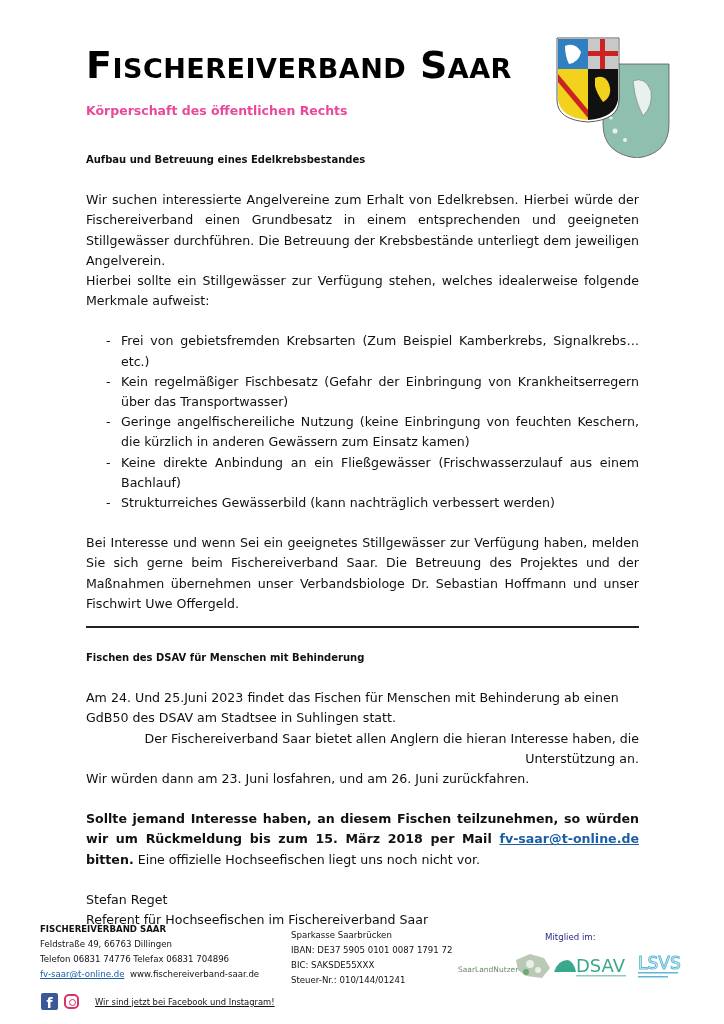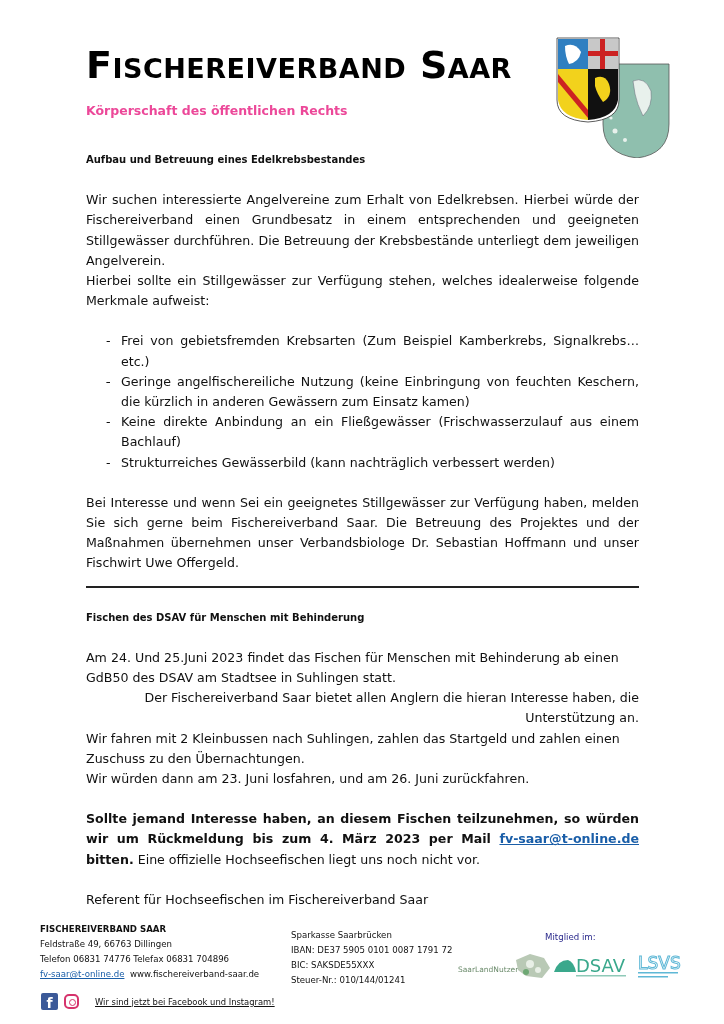--- a/index.html
+++ b/index.html
@@ -55,38 +55,38 @@
 </svg>
 
 <div class="doc">
   <p class="h">Aufbau und Betreuung eines Edelkrebsbestandes</p>
   <div class="gap"></div>
   <p>Wir suchen interessierte Angelvereine zum Erhalt von Edelkrebsen. Hierbei würde der Fischereiverband einen Grundbesatz in einem entsprechenden und geeigneten Stillgewässer durchführen. Die Betreuung der Krebsbestände unterliegt dem jeweiligen Angelverein.</p>
   <p>Hierbei sollte ein Stillgewässer zur Verfügung stehen, welches idealerweise folgende Merkmale aufweist:</p>
   <div class="gap"></div>
   <ul>
     <li><span class="dash">-</span><span>Frei von gebietsfremden Krebsarten (Zum Beispiel Kamberkrebs, Signalkrebs…etc.)</span></li>
-    <li><span class="dash">-</span></li>
+    <li><span class="dash">-</span><span>Kein regelmäßiger Fischbesatz (Gefahr der Einbringung von Krankheitserregern über das Transportwasser)</span></li>
     <li><span class="dash">-</span><span>Geringe angelfischereiliche Nutzung (keine Einbringung von feuchten Keschern, die kürzlich in anderen Gewässern zum Einsatz kamen)</span></li>
     <li><span class="dash">-</span><span>Keine direkte Anbindung an ein Fließgewässer (Frischwasserzulauf aus einem Bachlauf)</span></li>
     <li><span class="dash">-</span><span>Strukturreiches Gewässerbild (kann nachträglich verbessert werden)</span></li>
   </ul>
   <div class="gap"></div>
   <p>Bei Interesse und wenn Sei ein geeignetes Stillgewässer zur Verfügung haben, melden Sie sich gerne beim Fischereiverband Saar. Die Betreuung des Projektes und der Maßnahmen übernehmen unser Verbandsbiologe Dr. Sebastian Hoffmann und unser Fischwirt Uwe Offergeld.</p>
   <div class="rule"></div>
   <div class="gap"></div>
   <p class="h">Fischen des DSAV für Menschen mit Behinderung</p>
   <div class="gap"></div>
   <p style="text-align:left">Am 24. Und 25.Juni 2023 findet das Fischen für Menschen mit Behinderung ab einen GdB50 des DSAV am Stadtsee in Suhlingen statt.</p>
   <p style="text-align:right">Der Fischereiverband Saar bietet allen Anglern die hieran Interesse haben, die Unterstützung an.</p>
-  <p style="text-align:left">Wir fahren mit 2 Kleinbussen nach Suhlingen, zahlen das Startgeld und zahlen einen Zuschuss zu den Übernachtungen.</p>
   <p style="text-align:left">Wir würden dann am 23. Juni losfahren, und am 26. Juni zurückfahren.</p>
   <div class="gap"></div>
-  <p><span class="bold">Sollte jemand Interesse haben, an diesem Fischen teilzunehmen, so würden wir um Rückmeldung bis zum 4. März 2023 per Mail </span><a class="mail" href="#">fv-saar@t-online.de</a><span class="bold"> bitten.</span><span> Eine offizielle Hochseefischen liegt uns noch nicht vor.</span></p>
+  <p><span class="bold">Sollte jemand Interesse haben, an diesem Fischen teilzunehmen, so würden wir um Rückmeldung bis zum 15. März 2018 per Mail </span><a class="mail" href="#">fv-saar@t-online.de</a><span class="bold"> bitten.</span><span> Eine offizielle Hochseefischen liegt uns noch nicht vor.</span></p>
   <div class="gap"></div>
+  <p>Stefan Reget</p>
   <p>Referent für Hochseefischen im Fischereiverband Saar</p>
 </div>
 
 <div class="footer f1">
   <div class="org">FISCHEREIVERBAND SAAR</div>
   <div>Feldstraße 49, 66763 Dillingen</div>
   <div>Telefon 06831 74776 Telefax 06831 704896</div>
   <div><a href="#">fv-saar@t-online.de</a>&nbsp; <span>www.fischereiverband-saar.de</span></div>
 </div>
 

